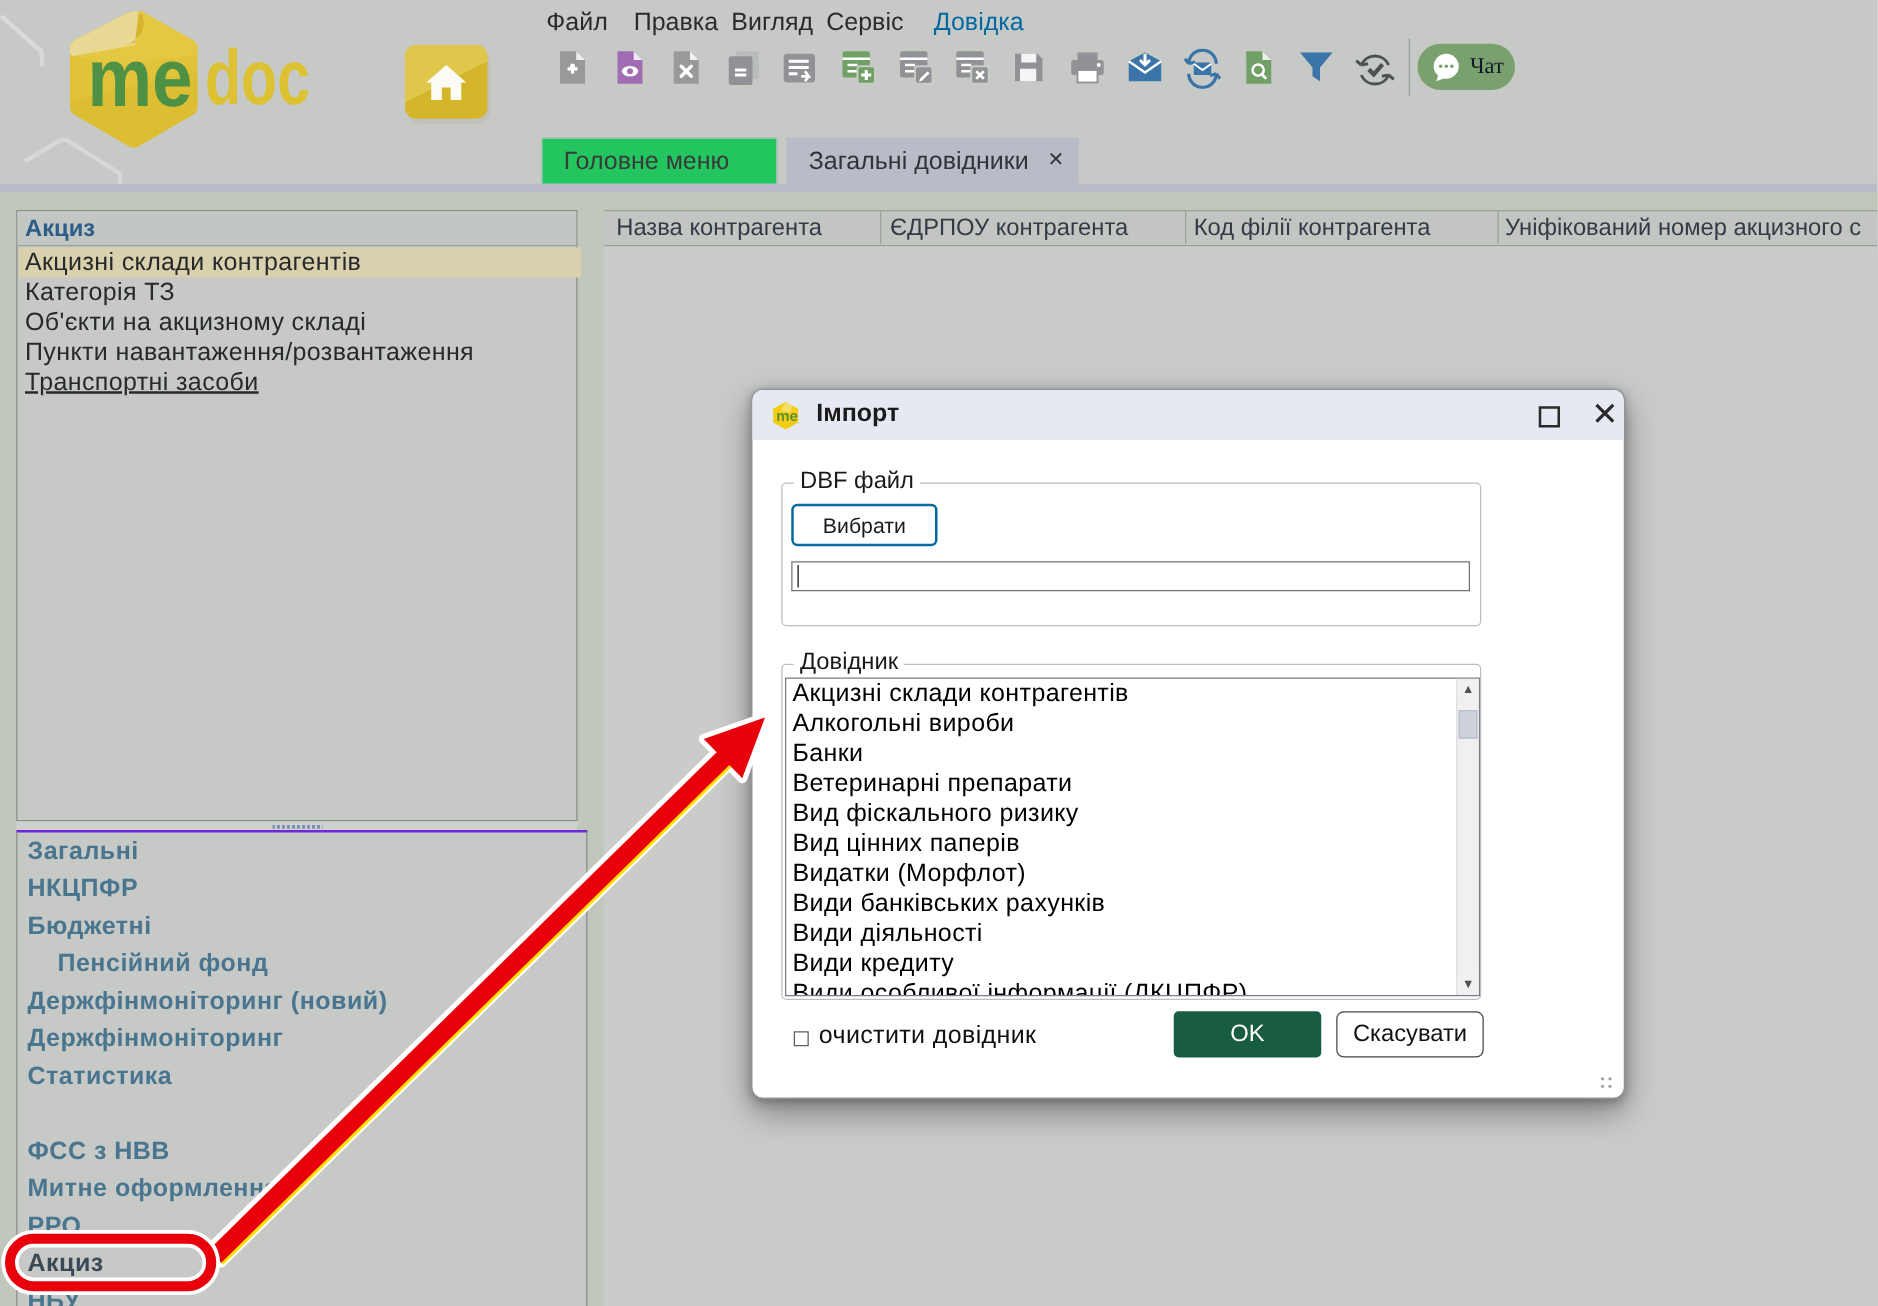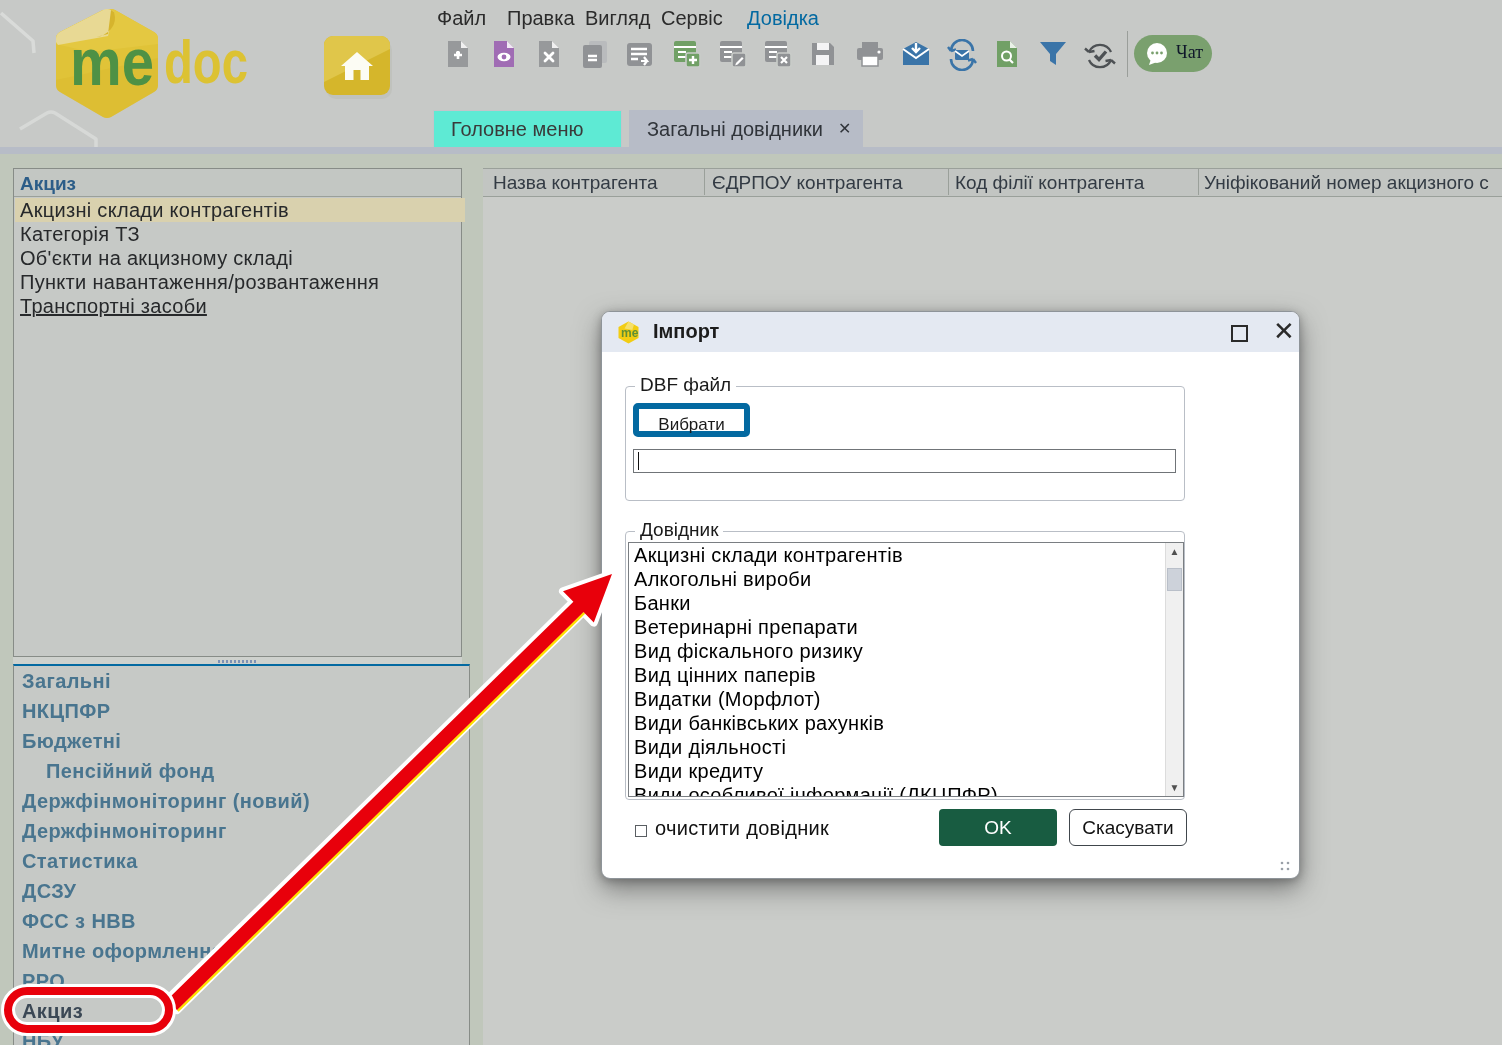--- a/index.html
+++ b/index.html
@@ -1,46 +1,46 @@
 <!DOCTYPE html>
 <html><head>
 <meta charset="utf-8">
 <style>
   html,body{margin:0;padding:0;}
   body{width:1502px;height:1045px;overflow:hidden;font-family:"Liberation Sans",sans-serif;}
   #root{position:absolute;left:0;top:0;width:1502px;height:1045px;background:#c7c9c7;overflow:hidden;}
   .abs{position:absolute;}
   
-  .tab1{position:absolute;left:433px;top:110px;width:189px;height:37px;background:#5eead4;border:1px solid #c3c5ca;border-bottom:none;color:#3a3a3a;font-size:20px;line-height:37px;padding-left:17px;box-sizing:border-box;}
+  .tab1{position:absolute;left:433px;top:110px;width:189px;height:37px;background:#22c55e;border:1px solid #c3c5ca;border-bottom:none;color:#3a3a3a;font-size:20px;line-height:37px;padding-left:17px;box-sizing:border-box;}
   .tab2{position:absolute;left:629px;top:110px;width:234px;height:38px;background:#b7bcc7;color:#30343a;font-size:20px;line-height:38px;padding-left:18px;box-sizing:border-box;}
   .tabband{position:absolute;left:0;top:147px;width:1502px;height:7px;background:#b7bcc7;}
   .greenband{position:absolute;left:0;top:154px;width:1502px;height:891px;background:#c0c7bb;}
   
   .lpanel{position:absolute;left:13px;top:168px;width:449px;height:489px;background:#c6c9c6;border:1px solid #878c87;box-sizing:border-box;}
   .lhead{position:absolute;left:0;top:0;width:100%;height:28px;background:#c3c7c3;border-bottom:1px solid #9aa09a;box-sizing:border-box;}
   .lhead span{position:absolute;left:6px;top:4px;font-size:19px;font-weight:bold;color:#2c5d88;}
   .litem{position:absolute;left:1px;width:445px;height:24px;font-size:20px;letter-spacing:0.3px;color:#27292b;padding-left:5px;line-height:24px;white-space:nowrap;}
   .sel{background:#d9d1ae;}
   .splitter{position:absolute;left:13px;top:657px;width:449px;height:9px;background:#ced1cd;}
-  .bpanel{position:absolute;left:13px;top:664px;width:457px;height:381px;background:#c6c9c6;border:1px solid #878c87;border-top:2px solid #0369a1;border-bottom:none;box-sizing:border-box;padding-left:24px;}
+  .bpanel{position:absolute;left:13px;top:664px;width:457px;height:381px;background:#c6c9c6;border:1px solid #878c87;border-top:2px solid #6d28d9;border-bottom:none;box-sizing:border-box;padding-left:24px;}
   .cat{position:absolute;left:8px;width:430px;height:30px;font-size:20px;letter-spacing:0.4px;font-weight:bold;color:#49758f;line-height:30px;white-space:nowrap;}
   
   .rpanel{position:absolute;left:483px;top:168px;width:1019px;height:877px;background:#caccc9;}
   .thead{position:absolute;left:0px;top:0px;width:1019px;height:29px;background:#c2c5c2;border-top:1px solid #9aa09a;border-bottom:1px solid #9aa09a;box-sizing:border-box;}
   .th{position:absolute;top:3px;font-size:19px;color:#333b44;white-space:nowrap;}
   .tsep{position:absolute;top:0;width:1px;height:26px;background:#9aa09a;}
   
   .dialog{position:absolute;left:601px;top:311px;width:697px;height:566px;background:#ffffff;border:1px solid #8e9499;border-radius:9px;box-shadow:0 10px 26px rgba(60,60,60,.55), 0 2px 8px rgba(80,80,80,.45);}
   .dtitle{position:absolute;left:0;top:0;width:100%;height:40px;background:#e4e9f2;border-radius:8px 8px 0 0;}
   .dtitle b{position:absolute;left:51px;top:8px;font-size:20px;color:#1c1c1c;}
   .dmax{position:absolute;left:629px;top:13px;width:13px;height:13px;border:2px solid #2a2a2a;}
   .dclose{position:absolute;left:669px;top:4px;width:26px;height:30px;font-size:26px;color:#2a2a2a;font-weight:400;text-align:center;line-height:30px;}
   .fieldset{position:absolute;border:1px solid #b9bec6;border-radius:4px;}
   .flegend{position:absolute;top:-13px;left:9px;background:#fff;padding:0 5px;font-size:19px;color:#1a1a1a;}
-  .btn-select{position:absolute;left:31px;top:91px;width:117px;height:34px;background:#fff;border:6px solid #0369a1;border-radius:5px;box-sizing:border-box;font-size:17px;color:#1a1a1a;text-align:center;line-height:32px;}
+  .btn-select{position:absolute;left:31px;top:91px;width:117px;height:34px;background:#fff;border:2px solid #0369a1;border-radius:5px;box-sizing:border-box;font-size:17px;color:#1a1a1a;text-align:center;line-height:32px;}
   .dinput{position:absolute;left:31px;top:137px;width:543px;height:24px;background:#fff;border:1px solid #707478;box-sizing:border-box;}
   .caret{position:absolute;left:4px;top:2px;width:1px;height:18px;background:#111;}
   .listbox{position:absolute;left:26px;top:230px;width:556px;height:255px;background:#fff;border:1px solid #7a7e82;box-sizing:border-box;overflow:hidden;}
   .li{height:24px;line-height:24px;font-size:20px;letter-spacing:0.3px;color:#000;padding-left:5px;white-space:nowrap;}
   .sbar{position:absolute;right:0;top:0;width:17px;height:253px;background:#f0f0f0;border-left:1px solid #dcdcdc;}
   .sarr{position:absolute;left:0;width:17px;height:17px;background:#f0f0f0;color:#505050;font-size:10px;text-align:center;line-height:17px;}
   .sthumb{position:absolute;left:1px;top:25px;width:15px;height:23px;background:#cdd2da;border:1px solid #b9bfc9;box-sizing:border-box;}
   .chk{position:absolute;left:33px;top:513px;width:12px;height:12px;border:1px solid #5a5e62;background:#fff;box-sizing:border-box;}
   .chklbl{position:absolute;left:53px;top:505px;font-size:20px;letter-spacing:0.3px;color:#111;}
   .btn-ok{position:absolute;left:337px;top:497px;width:118px;height:37px;background:#185c41;border-radius:4px;color:#fff;font-size:19px;text-align:center;line-height:37px;}
@@ -216,21 +216,20 @@
 
   <div class="bpanel">
       <div style="position:absolute;left:0;top:0;width:100%;height:100%">
     <div class="cat" style="top:0px;">Загальні</div>
     <div class="cat" style="top:30px;">НКЦПФР</div>
     <div class="cat" style="top:60px;">Бюджетні</div>
     <div class="cat" style="top:90px;margin-left:24px;">Пенсійний фонд</div>
     <div class="cat" style="top:120px;">Держфінмоніторинг (новий)</div>
     <div class="cat" style="top:150px;">Держфінмоніторинг</div>
     <div class="cat" style="top:180px;">Статистика</div>
-    <div class="cat" style="top:210px;">ДСЗУ</div>
     <div class="cat" style="top:240px;">ФСС з НВВ</div>
     <div class="cat" style="top:270px;">Митне оформлення</div>
     <div class="cat" style="top:300px;">РРО</div>
     <div class="cat" style="top:330px;color:#3b4855;">Акциз</div>
     <div class="cat" style="top:360px;">НБУ</div>
       </div>
   </div>
 
   <div class="dialog">
     <div class="dtitle">

